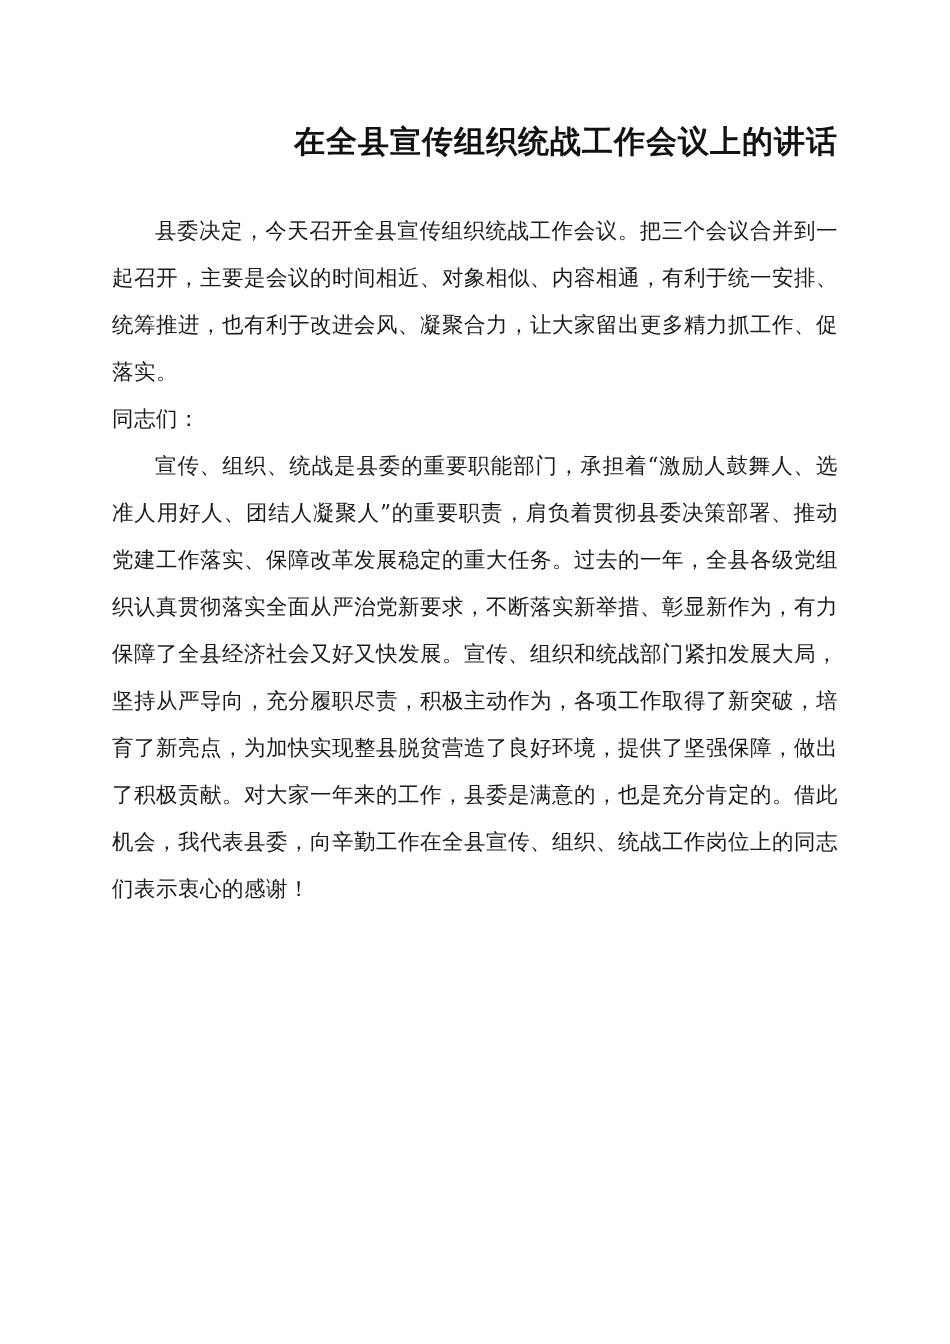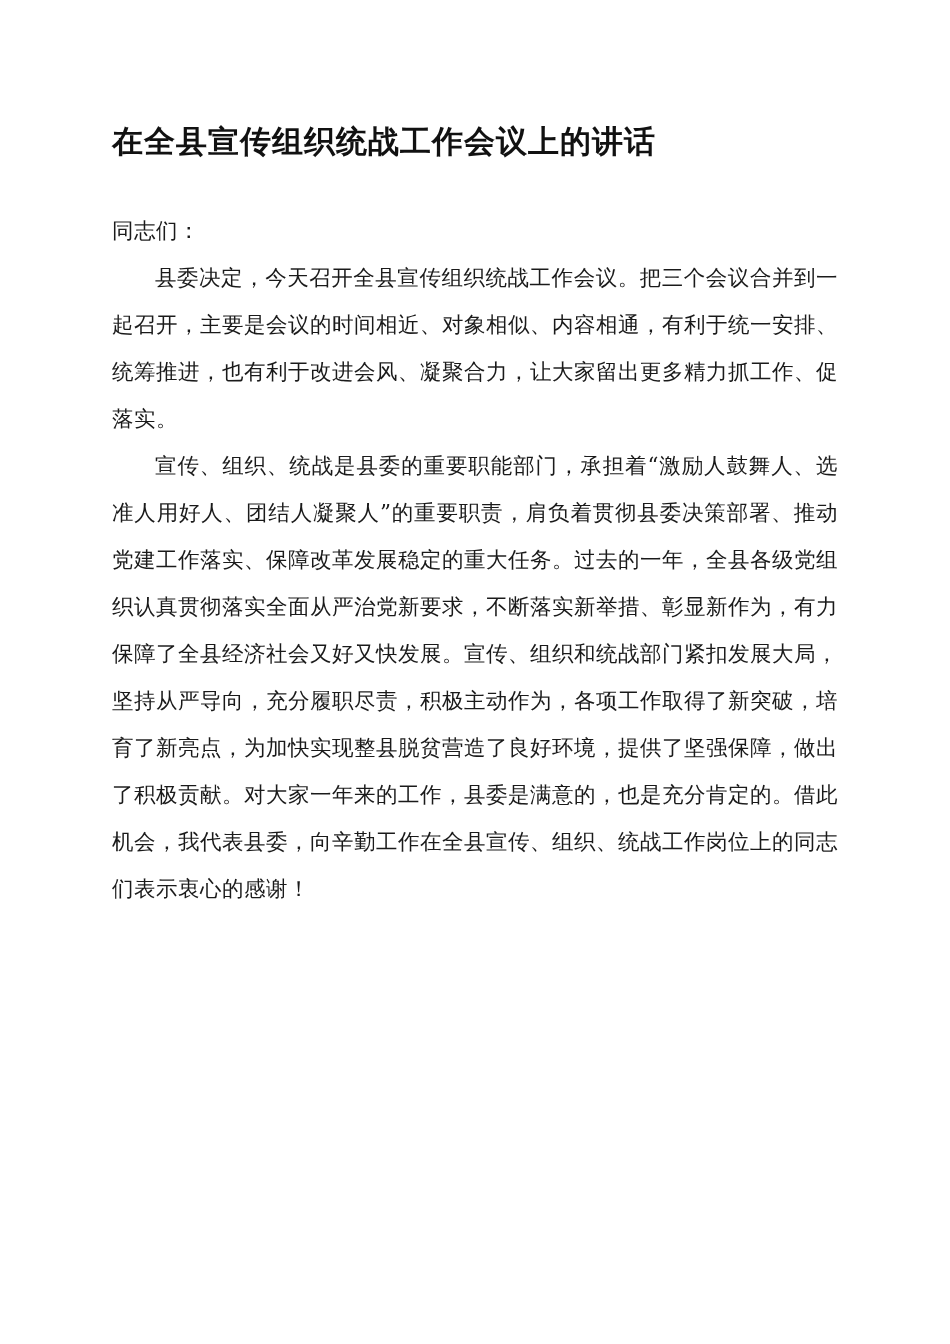--- a/index.html
+++ b/index.html
@@ -19,21 +19,21 @@
     width: 950px;
     height: 1344px;
     padding: 120px 112px 60px 112px;
     background: #ffffff;
   }
   .doc-title {
     font-family: "DejaVu Sans", "Liberation Sans", sans-serif;
     font-weight: bold;
     font-size: 31px;
     line-height: 1.4;
-    text-align: left;
+    text-align: right;
     letter-spacing: 1px;
     margin: 0 0 44px 0;
     color: #111111;
   }
   .body-text {
     font-family: "DejaVu Serif", "Liberation Serif", serif;
     font-size: 21.5px;
     line-height: 47px;
     text-align: justify;
     text-justify: inter-ideograph;
@@ -47,17 +47,17 @@
   .para.no-indent {
     text-indent: 0;
   }
 </style>
 </head>
 <body>
 
 <div class="page">
   <h1 class="doc-title">在全县宣传组织统战工作会议上的讲话</h1>
   <div class="body-text">
+    <p class="para">县委决定，今天召开全县宣传组织统战工作会议。把三个会议合并到一起召开，主要是会议的时间相近、对象相似、内容相通，有利于统一安排、统筹推进，也有利于改进会风、凝聚合力，让大家留出更多精力抓工作、促落实。</p>
     <p class="para no-indent">同志们：</p>
-    <p class="para">县委决定，今天召开全县宣传组织统战工作会议。把三个会议合并到一起召开，主要是会议的时间相近、对象相似、内容相通，有利于统一安排、统筹推进，也有利于改进会风、凝聚合力，让大家留出更多精力抓工作、促落实。</p>
     <p class="para">宣传、组织、统战是县委的重要职能部门，承担着“激励人鼓舞人、选准人用好人、团结人凝聚人”的重要职责，肩负着贯彻县委决策部署、推动党建工作落实、保障改革发展稳定的重大任务。过去的一年，全县各级党组织认真贯彻落实全面从严治党新要求，不断落实新举措、彰显新作为，有力保障了全县经济社会又好又快发展。宣传、组织和统战部门紧扣发展大局，坚持从严导向，充分履职尽责，积极主动作为，各项工作取得了新突破，培育了新亮点，为加快实现整县脱贫营造了良好环境，提供了坚强保障，做出了积极贡献。对大家一年来的工作，县委是满意的，也是充分肯定的。借此机会，我代表县委，向辛勤工作在全县宣传、组织、统战工作岗位上的同志们表示衷心的感谢！</p>
   </div>
 </div>
 
 </body></html>

